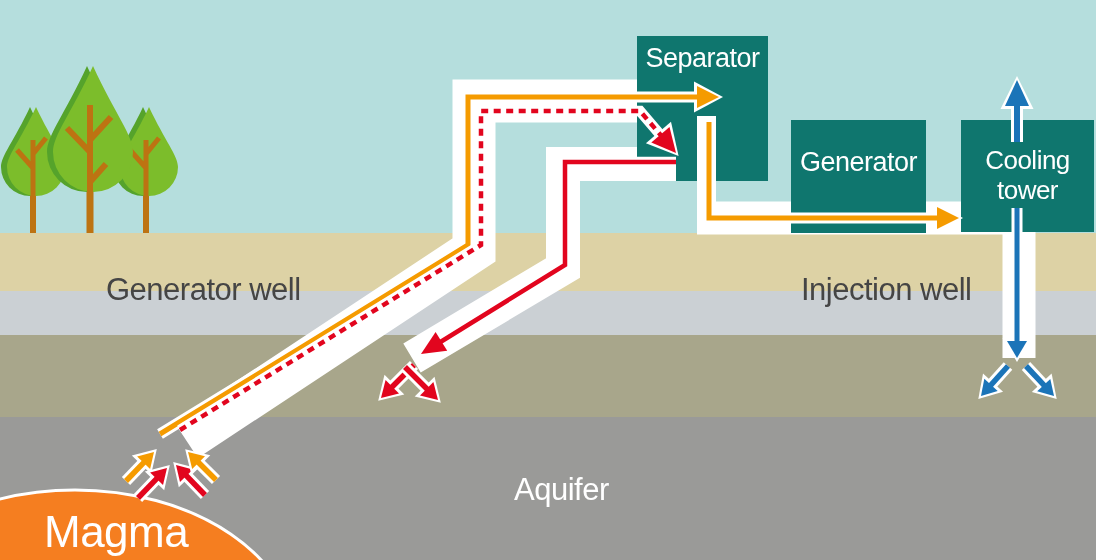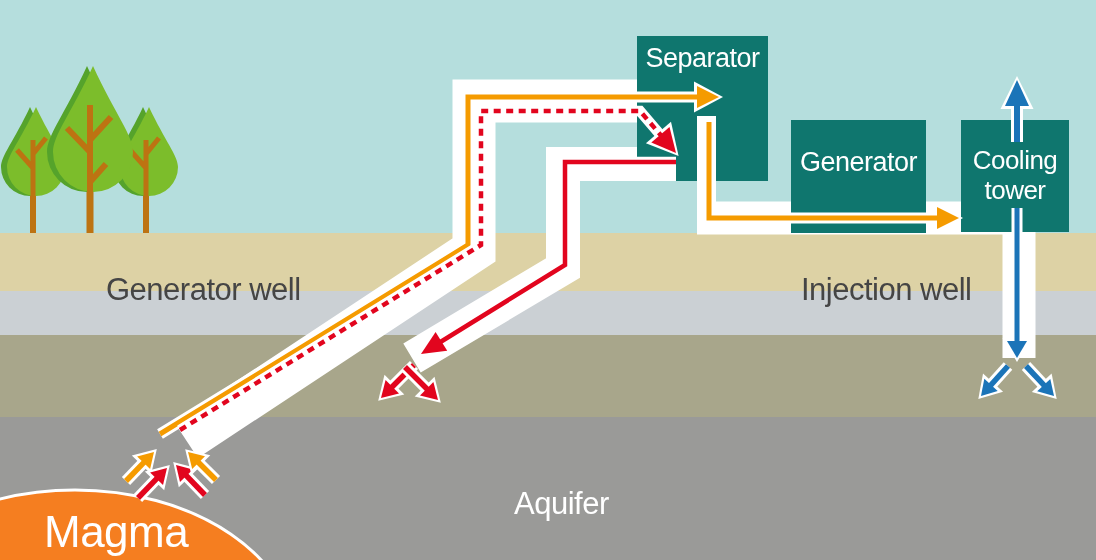--- a/index.html
+++ b/index.html
@@ -14,29 +14,29 @@
   svg.overlay{position:absolute;left:0;top:0;}
   #bg-svg{z-index:2;}
   #pipes-svg{z-index:3;}
   .box{position:absolute;background:#0f766e;color:#ffffff;z-index:4;
     display:flex;flex-direction:column;align-items:center;text-align:center;
     letter-spacing:-0.5px;}
   #separator-box{left:637px;top:36px;width:131px;height:145px;font-size:27px;
     justify-content:flex-start;padding-top:7px;box-sizing:border-box;}
   #generator-box{left:791px;top:120px;width:135px;height:113px;font-size:27px;
     justify-content:center;padding-bottom:28px;box-sizing:border-box;}
-  #cooling-tower-box{left:961px;top:120px;width:108px;height:112px;font-size:26px;
+  #cooling-tower-box{left:961px;top:120px;width:133px;height:112px;font-size:26px;
     justify-content:center;line-height:30px;padding-bottom:2px;box-sizing:border-box;}
   #flows-svg{z-index:5;}
   .lbl{position:absolute;z-index:6;letter-spacing:-0.5px;white-space:nowrap;}
   .ground-lbl{color:#454545;font-size:31px;}
   .white-lbl{color:#ffffff;font-size:31px;}
   #production-well-label{left:106px;top:272px;}
   #injection-well-label{left:801px;top:272px;}
-  #aquifer-label{left:514px;top:486px;}
+  #aquifer-label{left:514px;top:472px;}
   #magma-label{left:44px;top:507px;font-size:44px;}
   .pipe{stroke:#ffffff;fill:none;stroke-linejoin:miter;stroke-linecap:butt;}
 </style>
 </head>
 <body>
 
 <div id="canvas">
 
   <div id="sky" class="layer"></div>
   <div id="topsoil" class="layer"></div>

